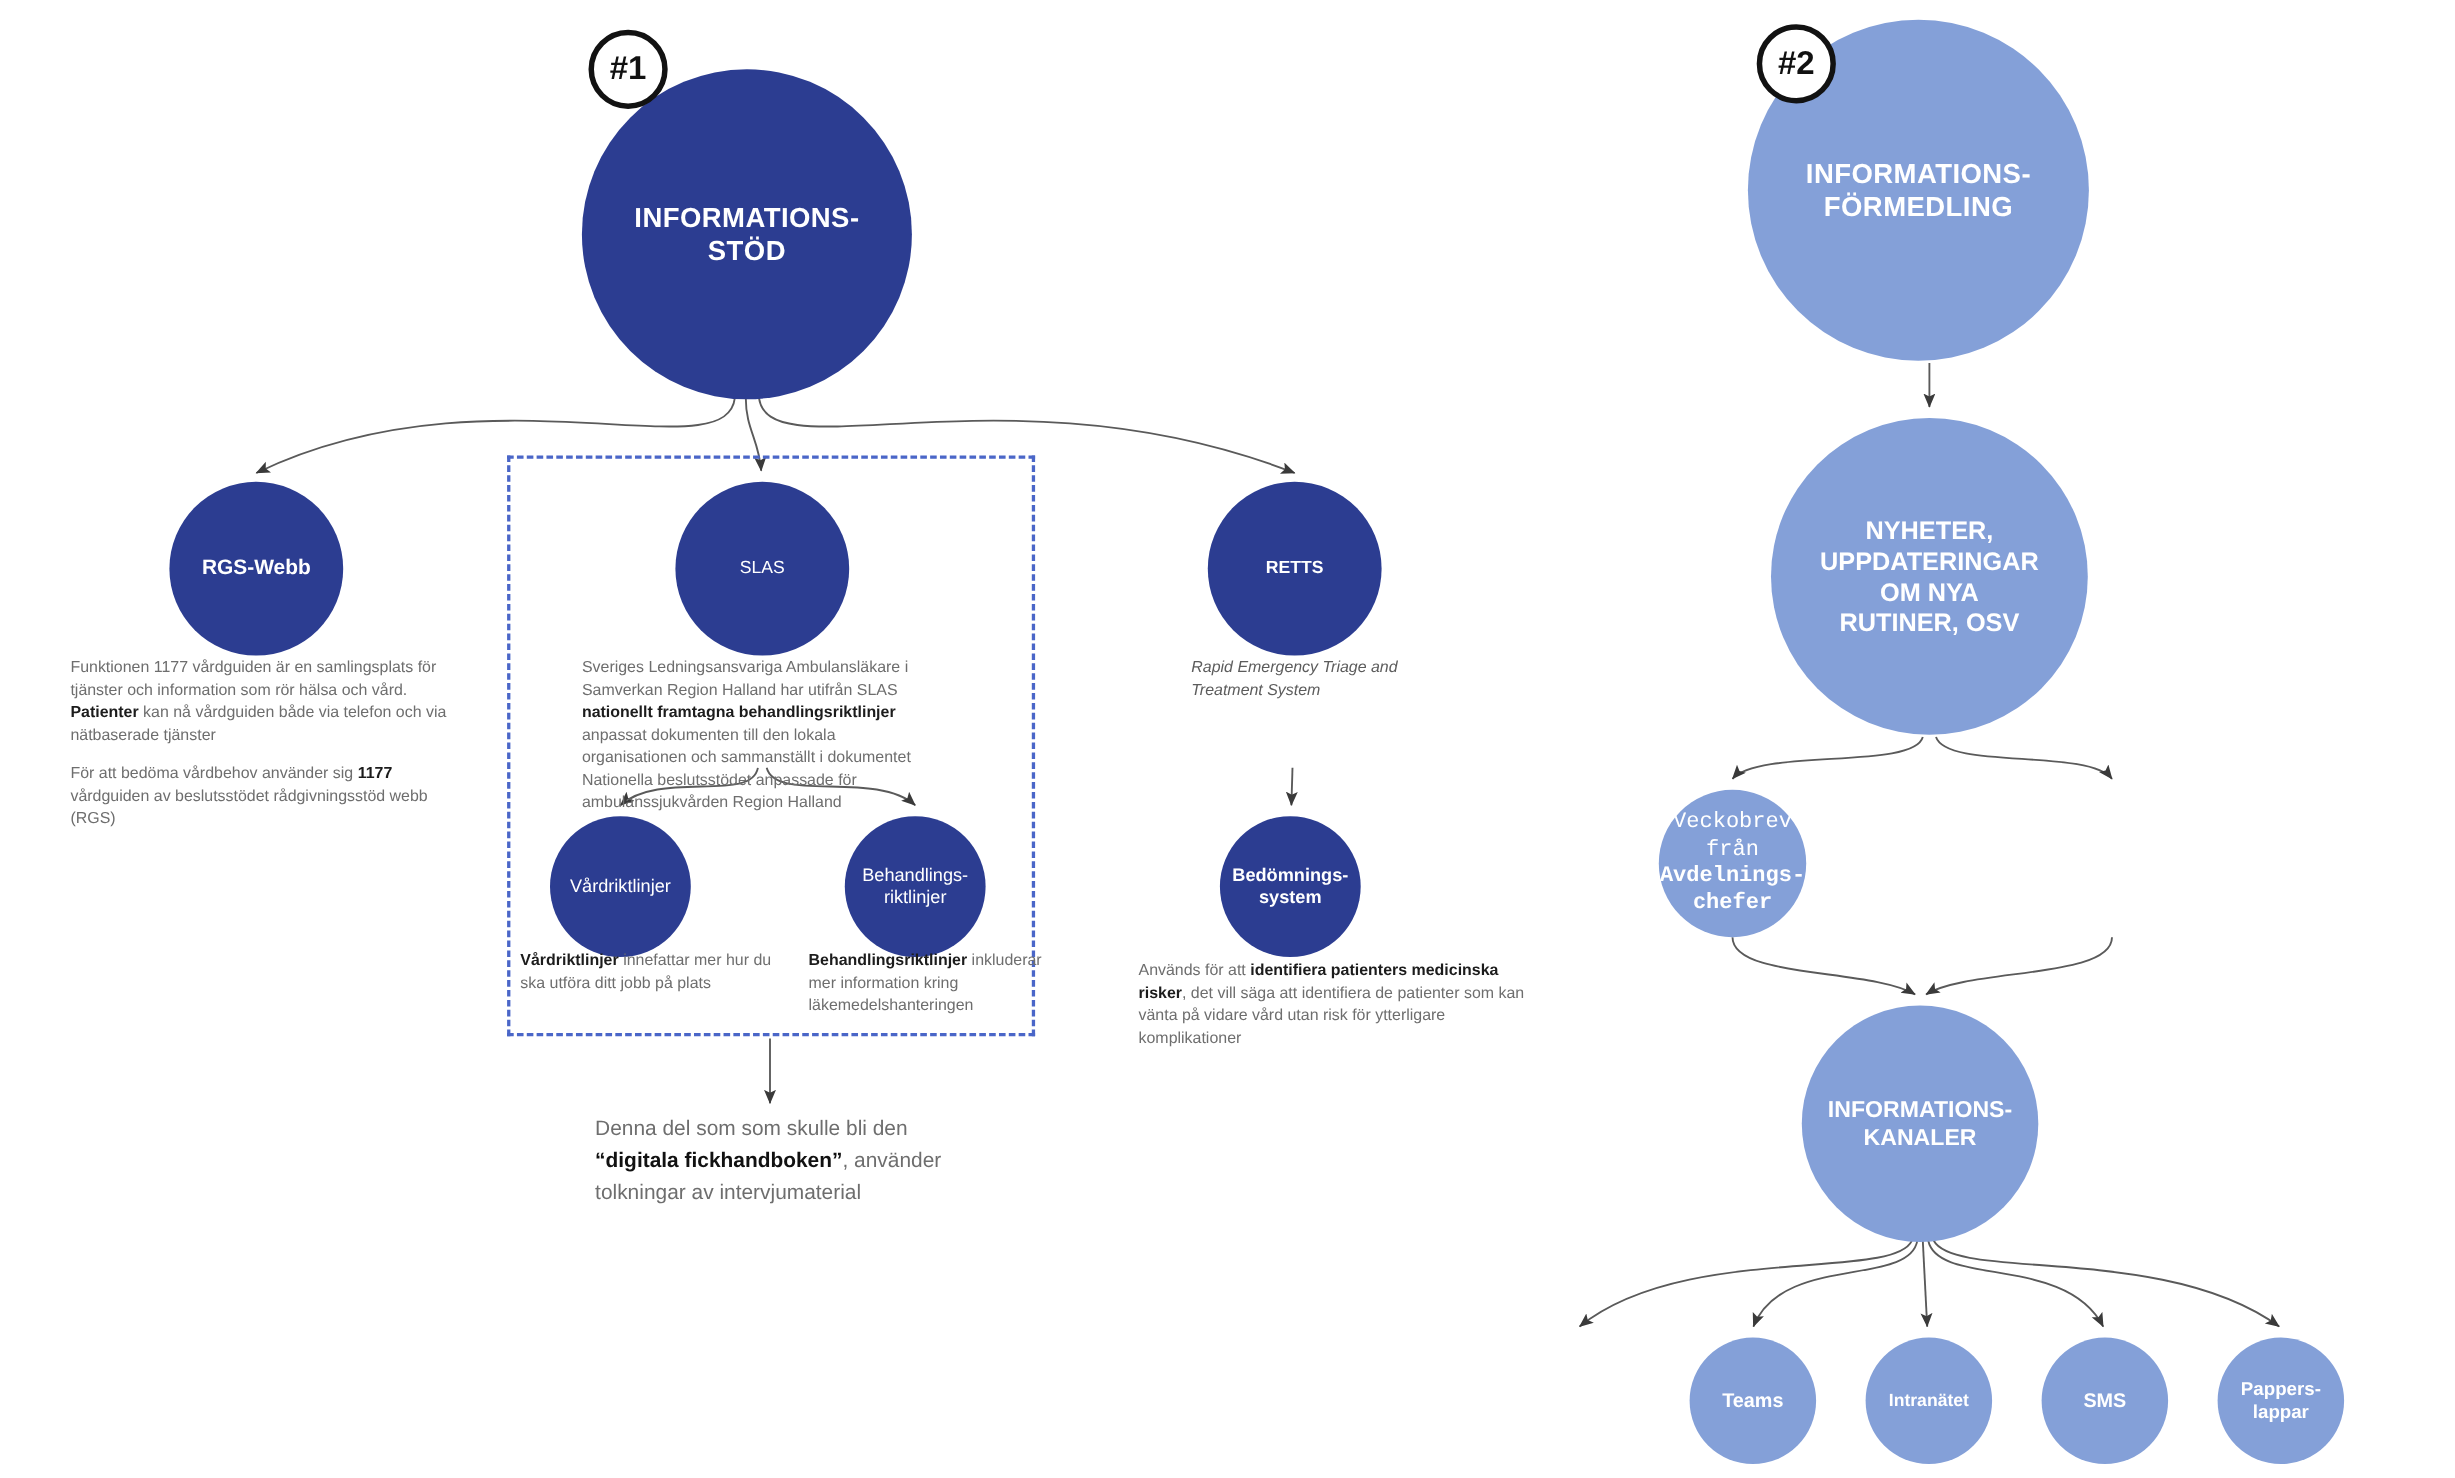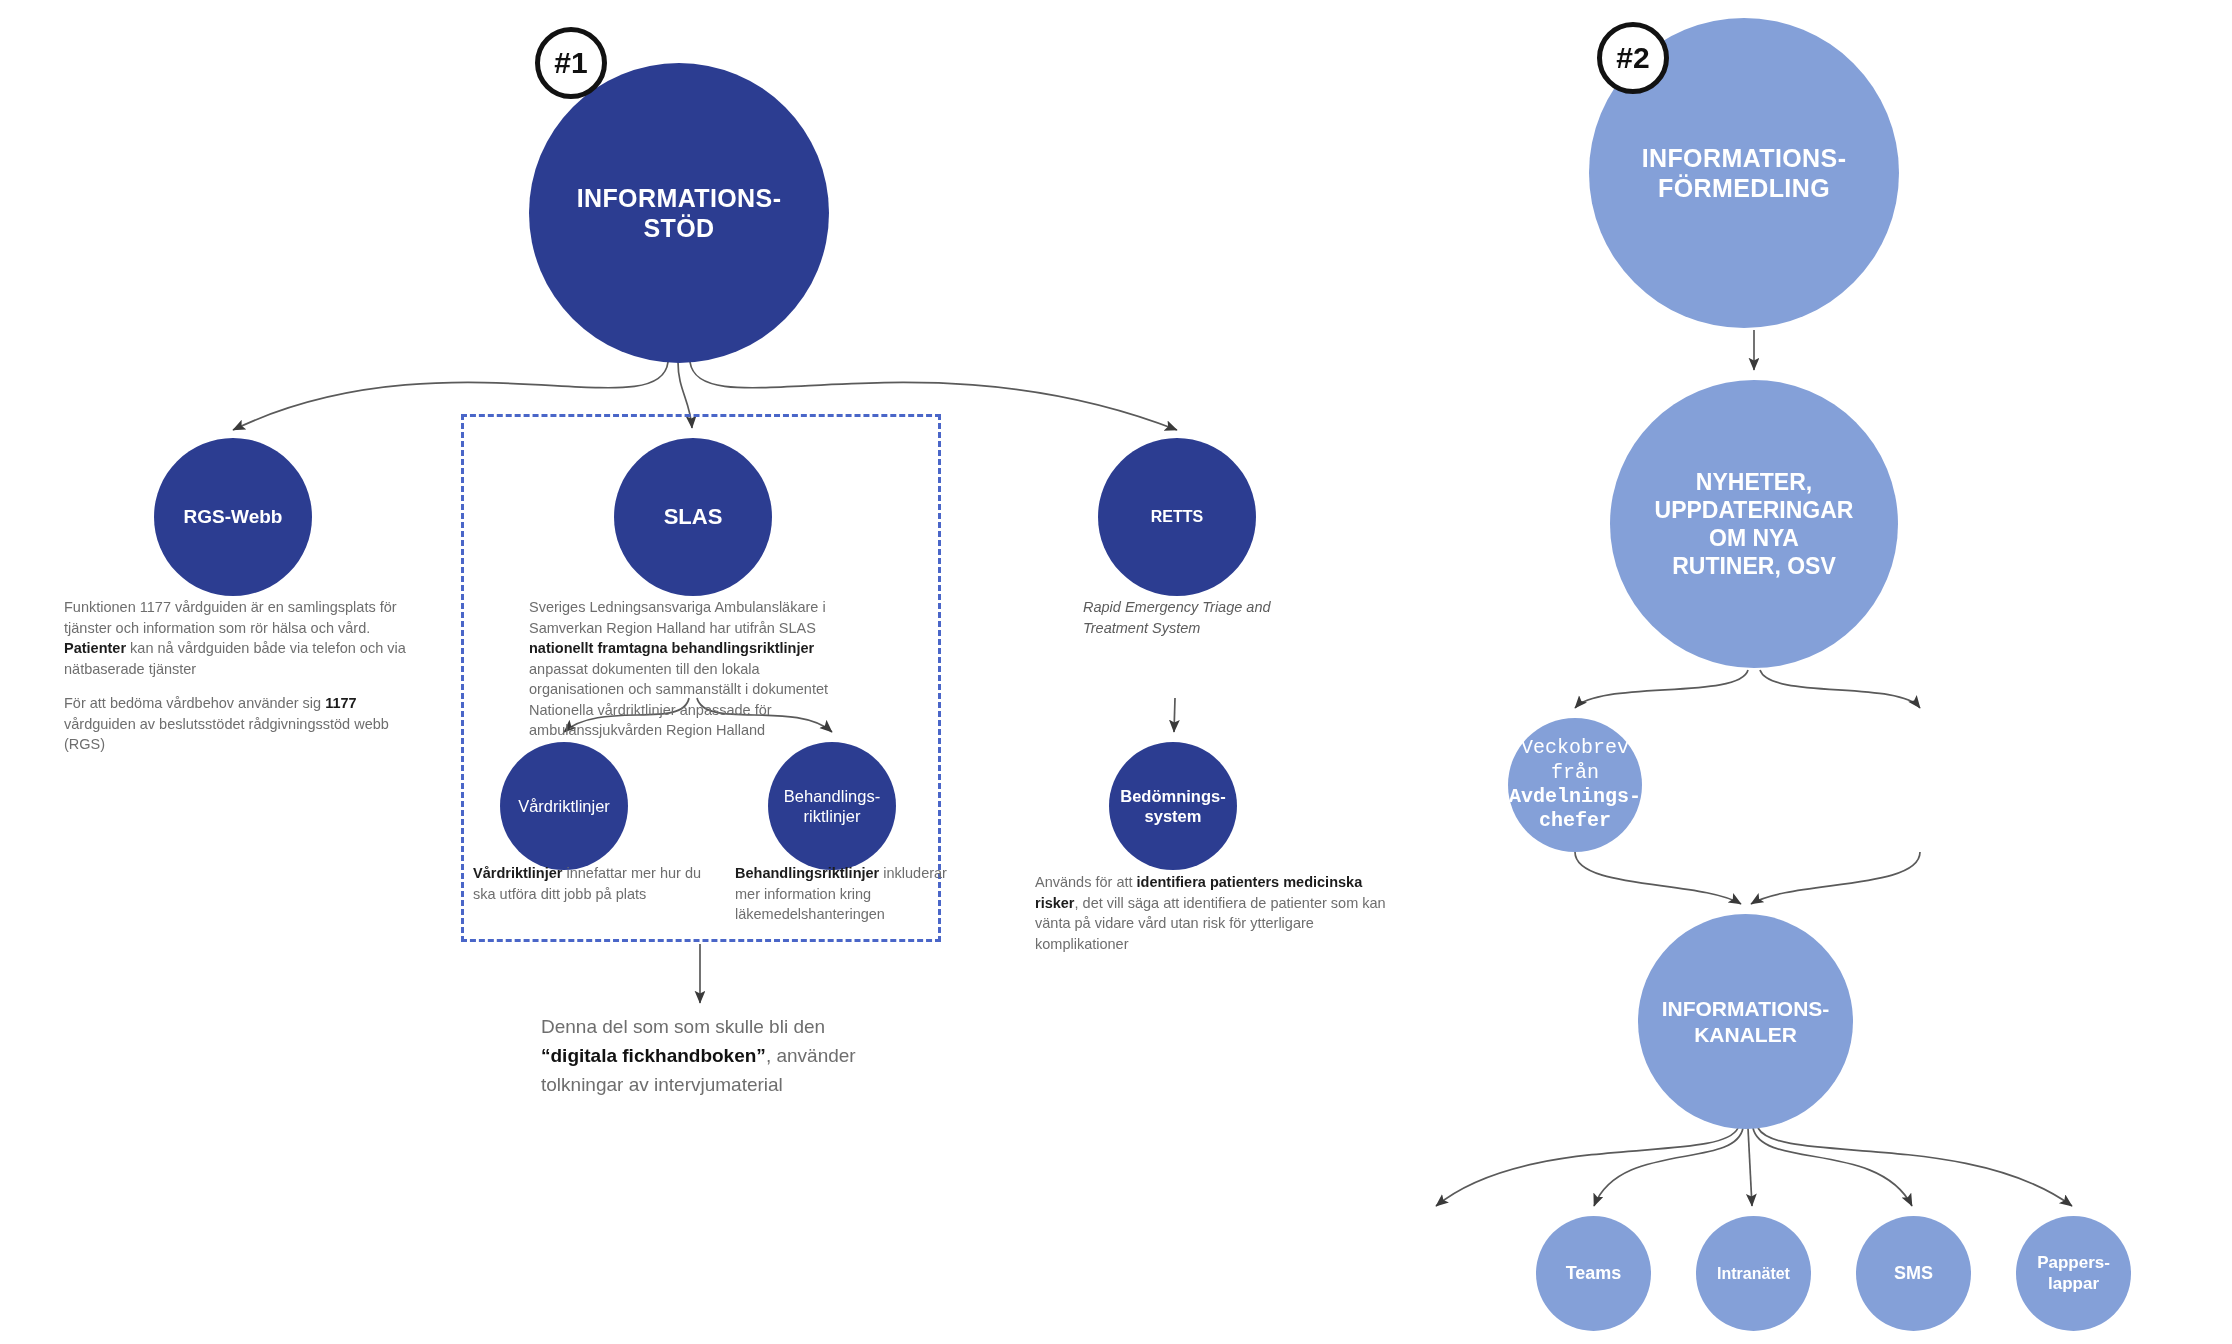--- a/index.html
+++ b/index.html
@@ -71,21 +71,21 @@
     line-height: 1.52;
     z-index: 4;
   }
   .caption b { color: #111111; font-weight: bold; }
 
   
   #n-infostod { left: 529px; top: 63px; width: 300px; height: 300px; font-size: 25px; font-weight: bold; letter-spacing: .4px; }
   #b-1 { left: 535px; top: 27px; width: 72px; height: 72px; font-size: 30px; }
 
   #n-rgs     { left: 154px;  top: 438px; width: 158px; height: 158px; font-size: 19px; font-weight: bold; }
-  #n-slas    { left: 614px;  top: 438px; width: 158px; height: 158px; font-size: 22px; font-weight: bold; }
+  #n-slas    { left: 614px;  top: 438px; width: 158px; height: 158px; font-size: 16px; font-weight: normal; }
   #n-retts   { left: 1098px; top: 438px; width: 158px; height: 158px; font-size: 16px; font-weight: bold; }
 
   #n-vard    { left: 500px;  top: 742px; width: 128px; height: 128px; font-size: 16.5px; }
   #n-behand  { left: 768px;  top: 742px; width: 128px; height: 128px; font-size: 16.5px; }
   #n-bedom   { left: 1109px; top: 742px; width: 128px; height: 128px; font-size: 16.5px; font-weight: bold; }
 
   #box-slas  { left: 461px; top: 414px; width: 480px; height: 528px; }
 
   #note-rgs    { left: 64px;  top: 597px; width: 352px; }
   #note-slas   { left: 529px; top: 597px; width: 320px; }
@@ -180,21 +180,21 @@
   <div class="note" id="note-rgs">
     <div class="para">
       <span>Funktionen 1177 vårdguiden är en samlingsplats för tjänster och information som rör hälsa och vård. </span><b>Patienter</b><span> kan nå vårdguiden både via telefon och via nätbaserade tjänster</span>
     </div>
     <div class="para">
       <span>För att bedöma vårdbehov använder sig </span><b>1177</b><span> vårdguiden av beslutsstödet rådgivningsstöd webb (RGS)</span>
     </div>
   </div>
 
   <div class="note" id="note-slas">
-    <span>Sveriges Ledningsansvariga Ambulansläkare i Samverkan Region Halland har utifrån SLAS </span><b>nationellt framtagna behandlingsriktlinjer</b><span> anpassat dokumenten till den lokala organisationen och sammanställt i dokumentet Nationella vårdriktlinjer anpassade för ambulanssjukvården Region Halland</span>
+    <span>Sveriges Ledningsansvariga Ambulansläkare i Samverkan Region Halland har utifrån SLAS </span><b>nationellt framtagna behandlingsriktlinjer</b><span> anpassat dokumenten till den lokala organisationen och sammanställt i dokumentet Nationella beslutsstödet anpassade för ambulanssjukvården Region Halland</span>
   </div>
 
   <div class="note italic" id="note-retts">Rapid Emergency Triage and Treatment System</div>
 
   <div class="note" id="note-vard">
     <b>Vårdriktlinjer</b><span> innefattar mer hur du ska utföra ditt jobb på plats</span>
   </div>
 
   <div class="note" id="note-behand">
     <b>Behandlingsriktlinjer</b><span> inkluderar mer information kring läkemedelshanteringen</span>

